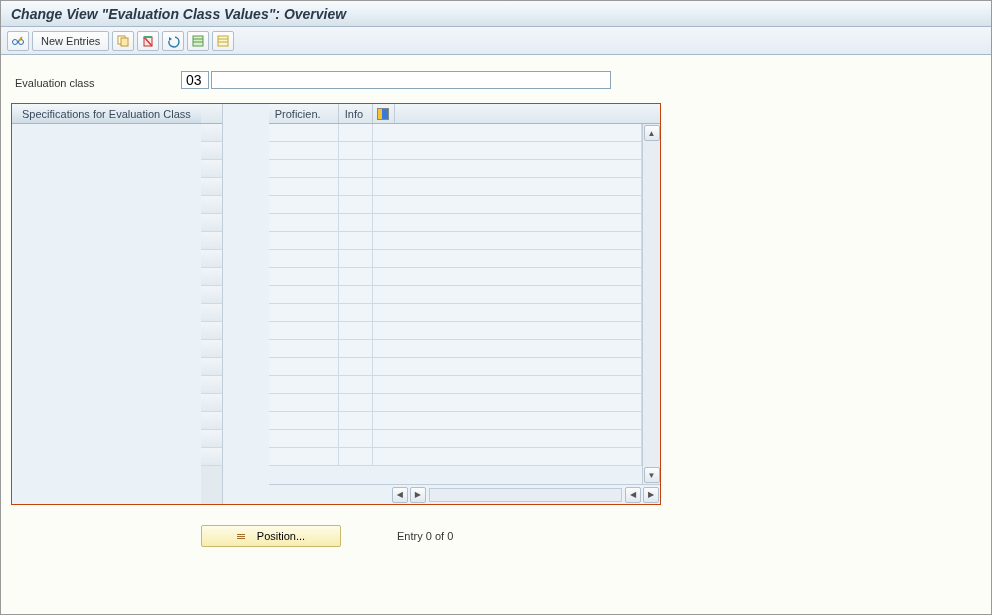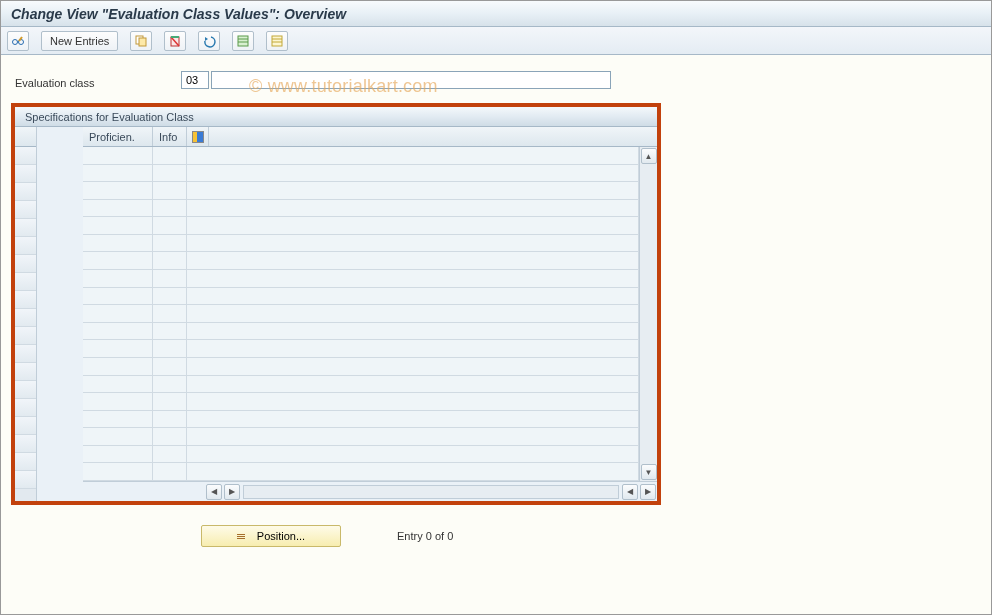--- a/index.html
+++ b/index.html
@@ -32,21 +32,21 @@
       align-items: center;
     }
     
     .toolbar {
       background: linear-gradient(to bottom, #f3f6fa 0%, #e4ecf3 100%);
       border-bottom: 1px solid #a6b8c7;
       padding: 3px 6px;
       height: 28px;
       display: flex;
       align-items: center;
-      gap: 12px;
+      gap: 3px;
     }
     .tool-btn {
       background: linear-gradient(to bottom, #fdfdfd, #eef2f6);
       border: 1px solid #b0bfcb;
       border-radius: 2px;
       width: 22px;
       height: 20px;
       display: flex;
       align-items: center;
       justify-content: center;
@@ -75,33 +75,32 @@
     .field-label {
       width: 170px;
       color: #333;
       padding-left: 4px;
     }
     .field-input {
       height: 18px;
       border: 1px solid #8aa4b8;
       background: #fff;
       font-family: inherit;
-      font-size: 11px;
+      font-size: 14px;
       padding: 1px 4px;
     }
     .field-input.small { width: 28px; text-align: left; }
     .field-input.wide { width: 400px; margin-left: 2px; }
     
     .panel {
-      border: 4px solid #c2410c;
+      border: 1px solid #c2410c;
       background: #eaf1f7;
       width: 650px;
       height: 402px;
       display: flex;
-      flex-direction: column;
     }
     .panel-header {
       background: linear-gradient(to bottom, #f4f8fb 0%, #e2ebf2 50%, #cfdce6 100%);
       border-bottom: 1px solid #a6b8c7;
       padding: 3px 10px;
       color: #3a4a5a;
       height: 20px;
       display:flex;
       align-items:center;
     }
@@ -327,21 +326,20 @@
     <div class="tool-btn">
       <svg width="14" height="14" viewBox="0 0 14 14">
         <rect x="2" y="2" width="10" height="10" fill="#fdf6d0" stroke="#c2a838"></rect>
         <line x1="2" y1="5" x2="12" y2="5" stroke="#c2a838"></line>
         <line x1="2" y1="8" x2="12" y2="8" stroke="#c2a838"></line>
       </svg>
     </div>
   </div>
 
   <div class="content">
-    <div class="watermark">© www.tutorialkart.com</div>
 
     <div class="field-row">
       <span class="field-label">Evaluation class</span>
       <input class="field-input small" value="03" style="">
       <input class="field-input wide" value="" style="">
     </div>
 
     <div class="panel">
       <div class="panel-header">Specifications for Evaluation Class</div>
       <div class="panel-body">

